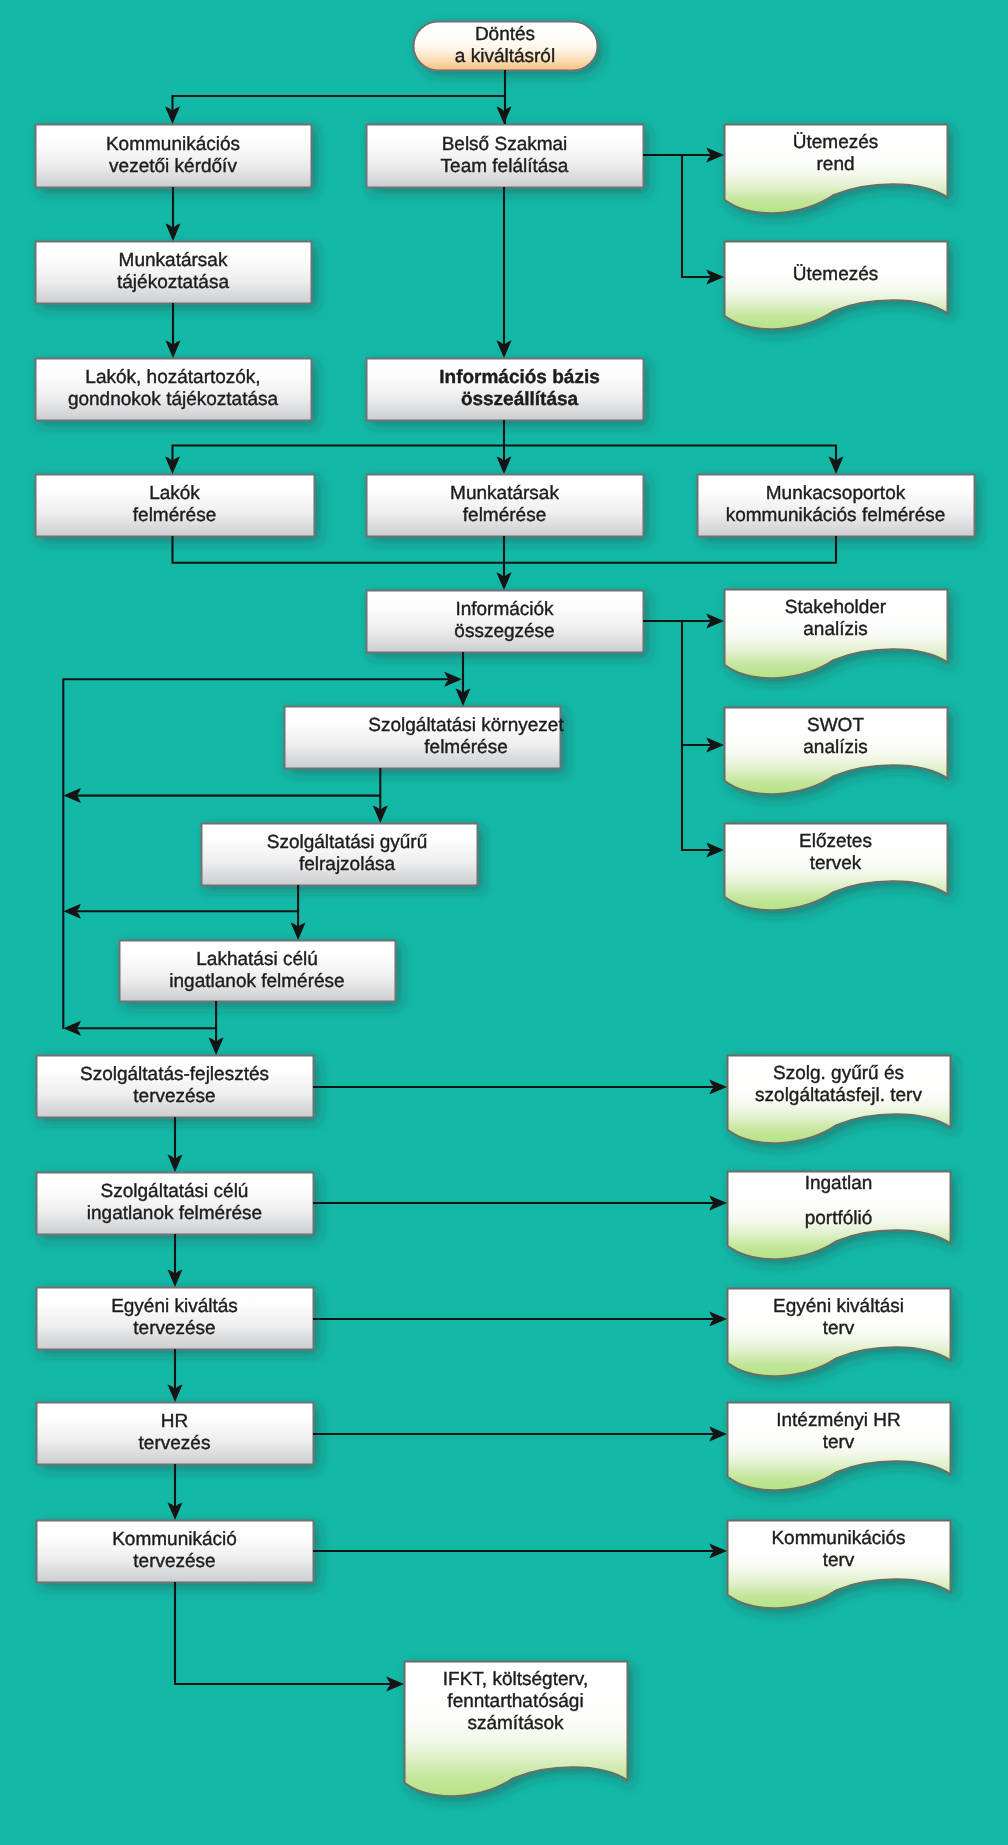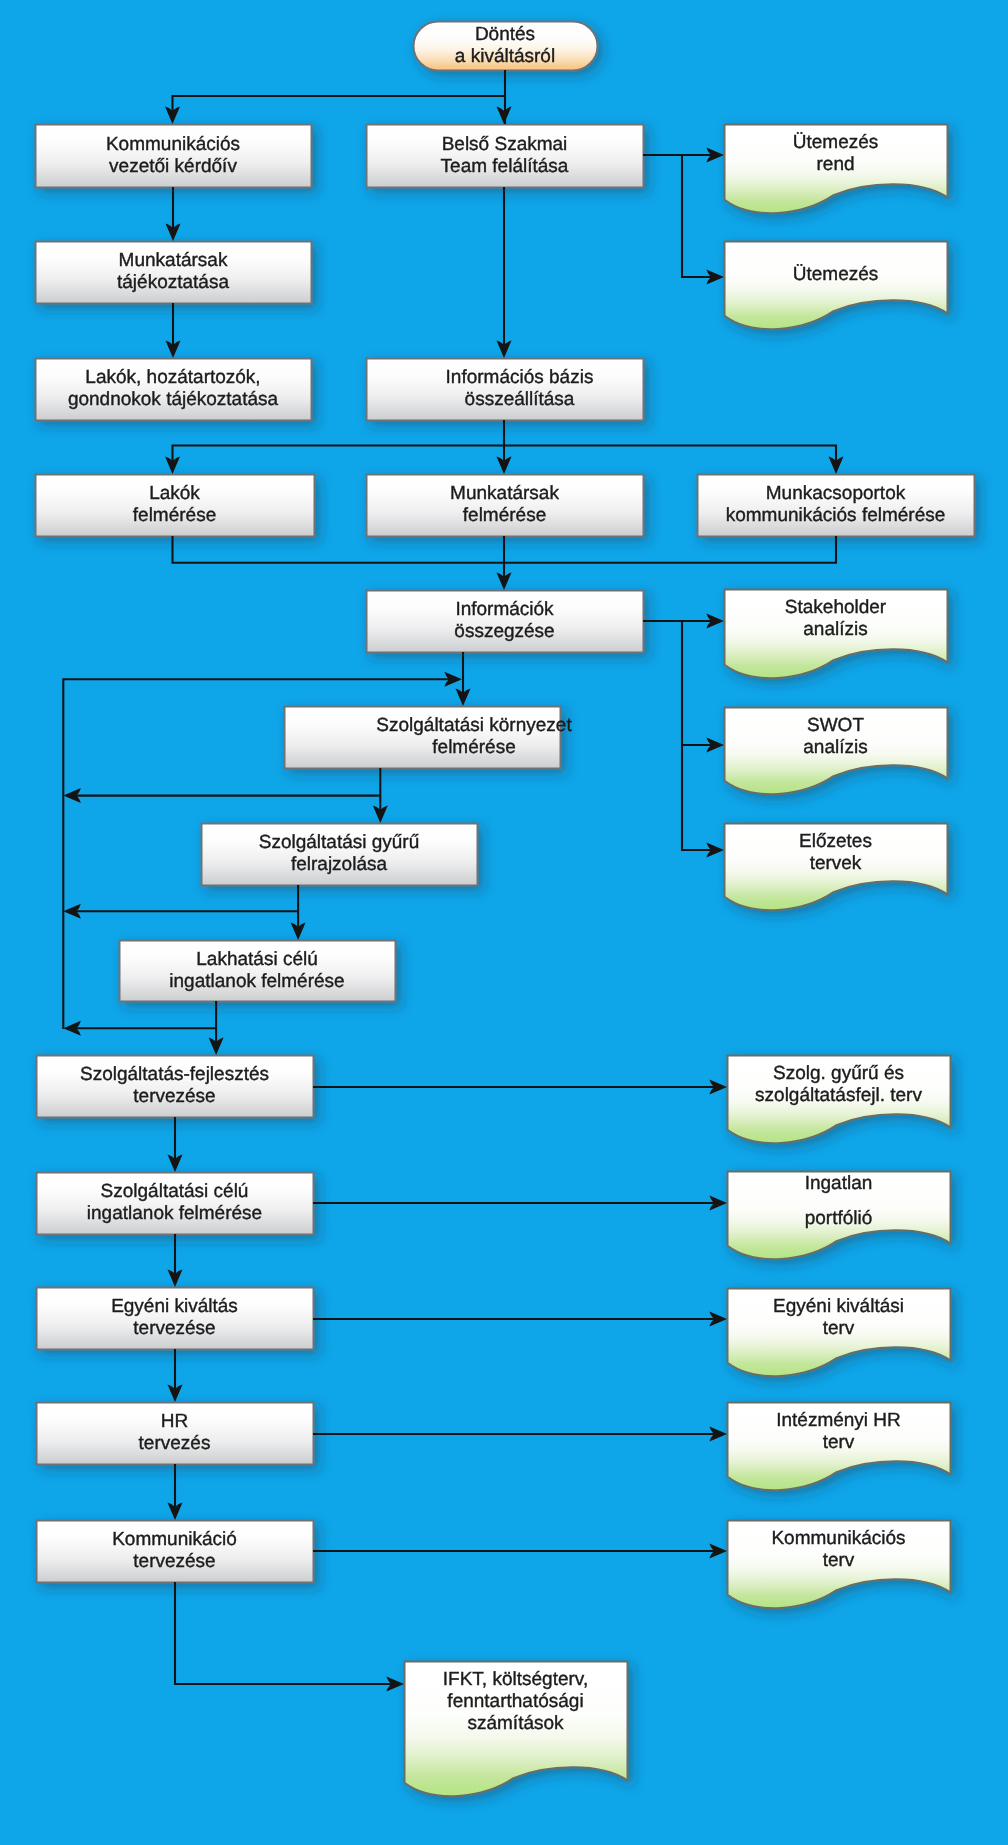--- a/index.html
+++ b/index.html
@@ -1,17 +1,17 @@
 <!DOCTYPE html>
 <html lang="hu"><head>
 <meta charset="utf-8">
 <title>Folyamatábra</title>
 <style>
 html,body{margin:0;padding:0;background:#fff;}
-#stage{position:relative;width:1008px;height:1845px;background:#0ea5e9;overflow:hidden;
+#stage{position:relative;width:1008px;height:1845px;background:#14b8a6;overflow:hidden;
   font-family:"Liberation Sans",sans-serif;
   -webkit-font-smoothing:antialiased;-moz-osx-font-smoothing:grayscale;
   text-rendering:geometricPrecision;}
 svg.layer{position:absolute;left:0;top:0;width:1008px;height:1845px;}
 #edges{z-index:3;}
 #shapes{z-index:1;}
 .nodetext{position:absolute;z-index:4;display:flex;flex-direction:column;
   align-items:center;justify-content:center;text-align:center;
   color:#1c1c1c;font-size:19px;line-height:22px;white-space:nowrap;
   transform:translateZ(0);
@@ -174,21 +174,21 @@
         <span>Munkatársak</span>
         <span>tájékoztatása</span>
       </div>
       <div class="nodetext" style="left: 724px; top: 264px; width: 223px; height: 22px;">
         <span>Ütemezés</span>
       </div>
       <div class="nodetext" style="left: 35px; top: 358px; width: 276px; height: 62px;">
         <span>Lakók, hozátartozók,</span>
         <span>gondnokok tájékoztatása</span>
       </div>
-      <div class="nodetext" style="left: 366px; top: 358px; width: 307px; height: 62px;">
+      <div class="nodetext" style="left: 366px; top: 358px; width: 307px; height: 62px; font-weight: bold;">
         <span>Információs bázis</span>
         <span>összeállítása</span>
       </div>
       <div class="nodetext" style="left: 35px; top: 474px; width: 279px; height: 62px;">
         <span>Lakók</span>
         <span>felmérése</span>
       </div>
       <div class="nodetext" style="left: 366px; top: 474px; width: 277px; height: 62px;">
         <span>Munkatársak</span>
         <span>felmérése</span>
@@ -198,29 +198,29 @@
         <span>kommunikációs felmérése</span>
       </div>
       <div class="nodetext" style="left: 366px; top: 590px; width: 277px; height: 62px;">
         <span>Információk</span>
         <span>összegzése</span>
       </div>
       <div class="nodetext" style="left: 724px; top: 597px; width: 223px; height: 44px;">
         <span>Stakeholder</span>
         <span>analízis</span>
       </div>
-      <div class="nodetext" style="left: 300px; top: 706px; width: 276px; height: 62px; padding-left: 36px;">
+      <div class="nodetext" style="left: 292px; top: 706px; width: 276px; height: 62px; padding-left: 36px;">
         <span>Szolgáltatási környezet</span>
         <span>felmérése</span>
       </div>
       <div class="nodetext" style="left: 724px; top: 715px; width: 223px; height: 44px;">
         <span>SWOT</span>
         <span>analízis</span>
       </div>
-      <div class="nodetext" style="left: 201px; top: 823px; width: 276px; height: 62px;">
+      <div class="nodetext" style="left: 201px; top: 823px; width: 276px; height: 62px; padding-left: 8px;">
         <span>Szolgáltatási gyűrű</span>
         <span>felrajzolása</span>
       </div>
       <div class="nodetext" style="left: 724px; top: 831px; width: 223px; height: 44px;">
         <span>Előzetes</span>
         <span>tervek</span>
       </div>
       <div class="nodetext" style="left: 119px; top: 940px; width: 276px; height: 61px;">
         <span>Lakhatási célú</span>
         <span>ingatlanok felmérése</span>

